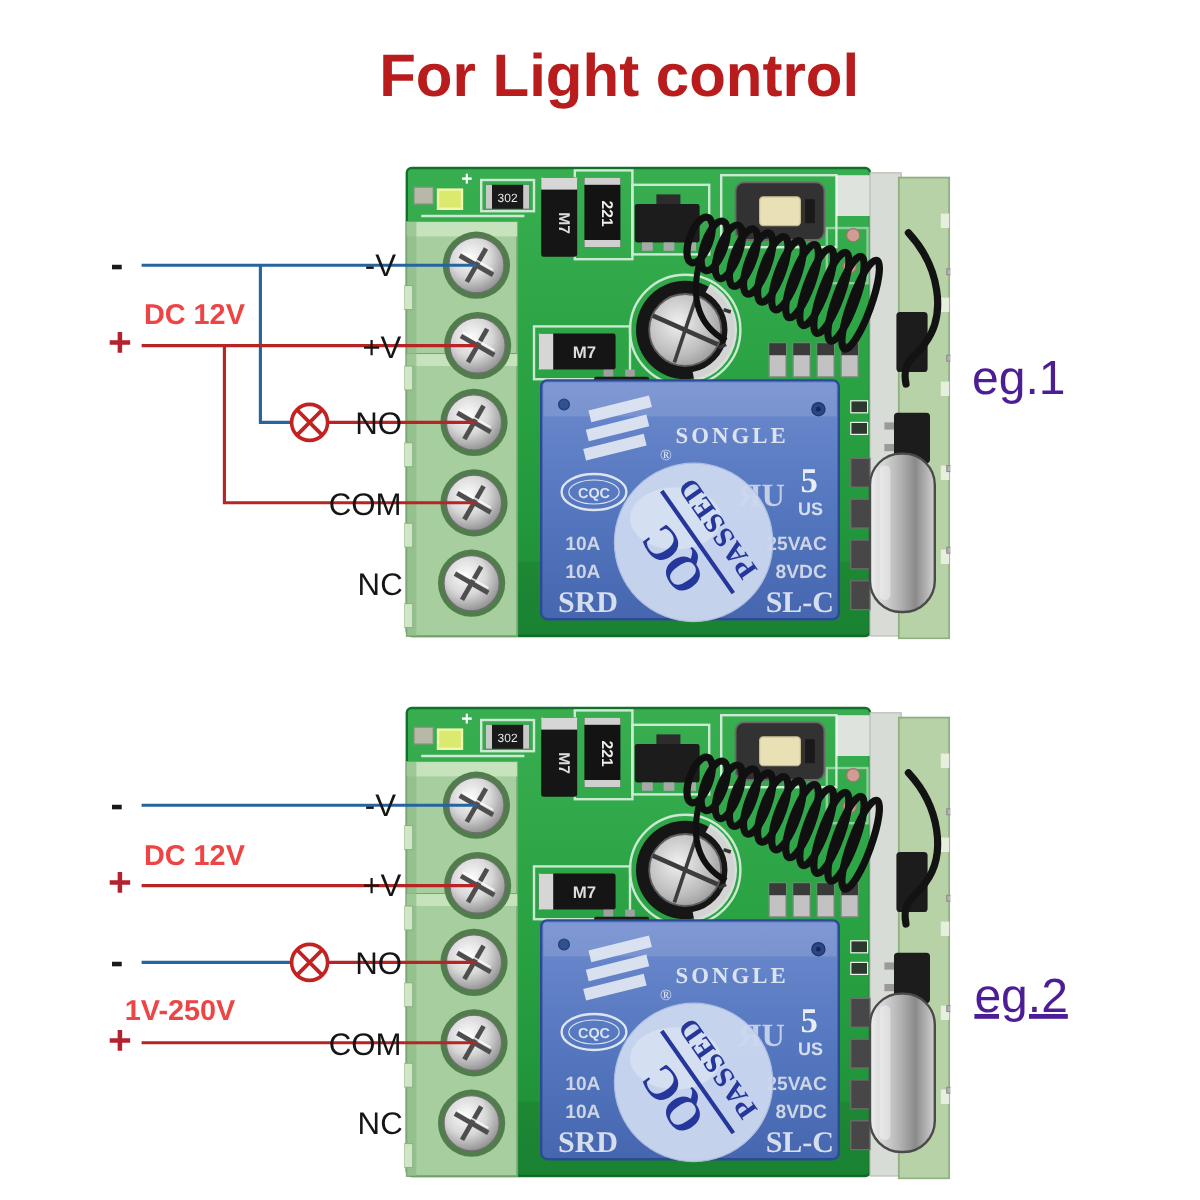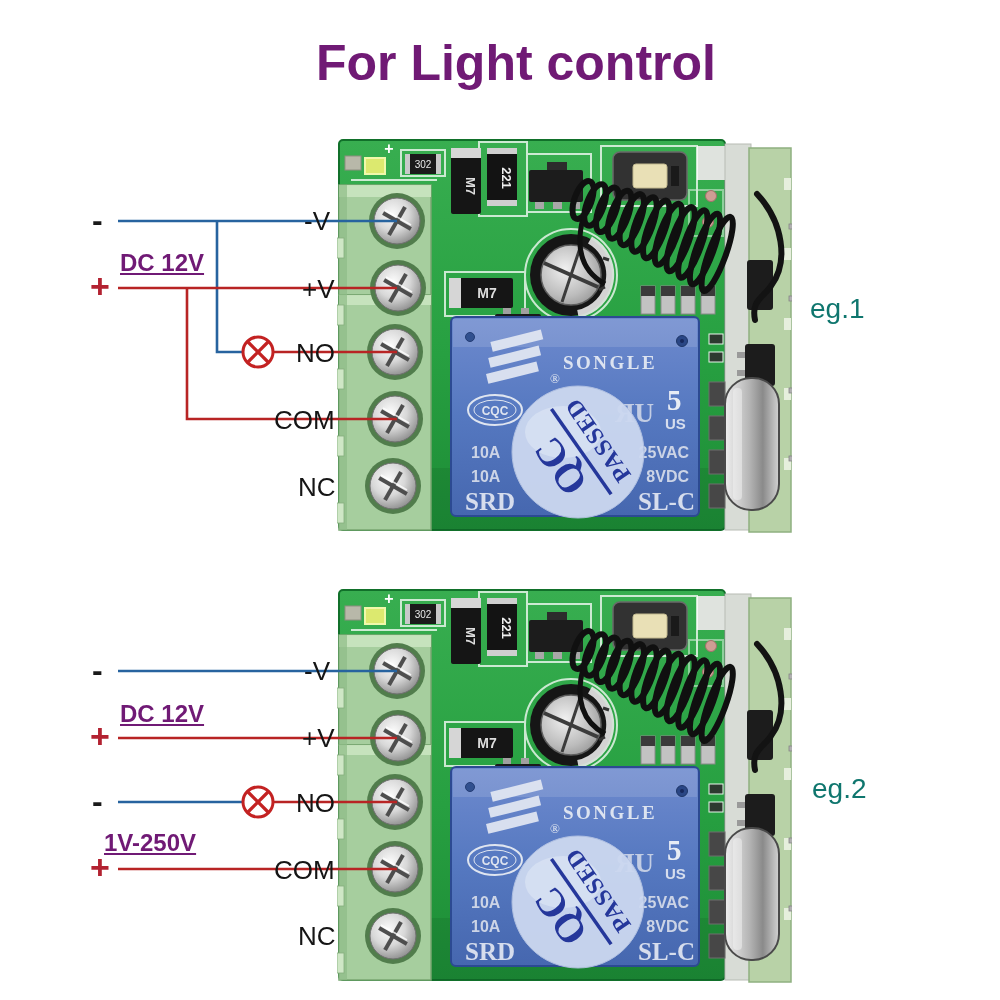--- a/index.html
+++ b/index.html
@@ -1,24 +1,24 @@
 <!DOCTYPE html>
 <html><head>
 <meta charset="utf-8">
 <style>
   html,body{margin:0;padding:0;background:#ffffff;}
   .stage{position:relative;width:1000px;height:1000px;background:#fff;overflow:hidden;
          font-family:"Liberation Sans",sans-serif;}
   .abs{position:absolute;white-space:nowrap;}
-  .title{font-size:50px;font-weight:700;color:#701a75;letter-spacing:0px;}
-  .eg{font-size:28px;color:#0f766e;}
+  .title{font-size:50px;font-weight:700;color:#b91c1c;letter-spacing:0px;}
+  .eg{font-size:40px;color:#4c1d95;}
   .term{font-size:26px;color:#151515;}
   .sign-minus{font-size:32px;font-weight:700;color:#1a1a1a;}
   .sign-plus{font-size:34px;font-weight:700;color:#b32231;}
-  .redlbl{font-size:24px;font-weight:700;color:#701a75;text-decoration:underline;}
+  .redlbl{font-size:24px;font-weight:700;color:#ef4444;}
   .board-slot{position:absolute;width:455px;height:395px;z-index:1;}
   svg.wires{position:absolute;left:0;top:0;z-index:2;pointer-events:none;}
   .lbl{z-index:3;}
   svg text{font-family:"Liberation Sans",sans-serif;}
   svg text.serif{font-family:"Liberation Serif",serif;}
 </style>
 </head>
 <body>
 
 <div class="stage">
@@ -581,15 +581,15 @@
   <div class="abs lbl redlbl" style="left:120px;top:700px;">DC 12V</div>
   <div class="abs lbl sign-plus" style="left:90px;top:717px;">+</div>
   <div class="abs lbl sign-minus" style="left:92px;top:783px;">-</div>
   <div class="abs lbl redlbl" style="left:104px;top:829px;">1V-250V</div>
   <div class="abs lbl sign-plus" style="left:90px;top:848px;">+</div>
   <div class="abs lbl term" style="left:304px;top:656px;">-V</div>
   <div class="abs lbl term" style="left:302px;top:723px;">+V</div>
   <div class="abs lbl term" style="left:296px;top:788px;">NO</div>
   <div class="abs lbl term" style="left:274px;top:855px;">COM</div>
   <div class="abs lbl term" style="left:298px;top:921px;">NC</div>
-  <div class="abs lbl eg" style="left:812px;top:773px;">eg.2</div>
+  <div class="abs lbl eg" style="left:812px;top:808px;text-decoration:underline;">eg.2</div>
 
 </div>
 
 </body></html>

